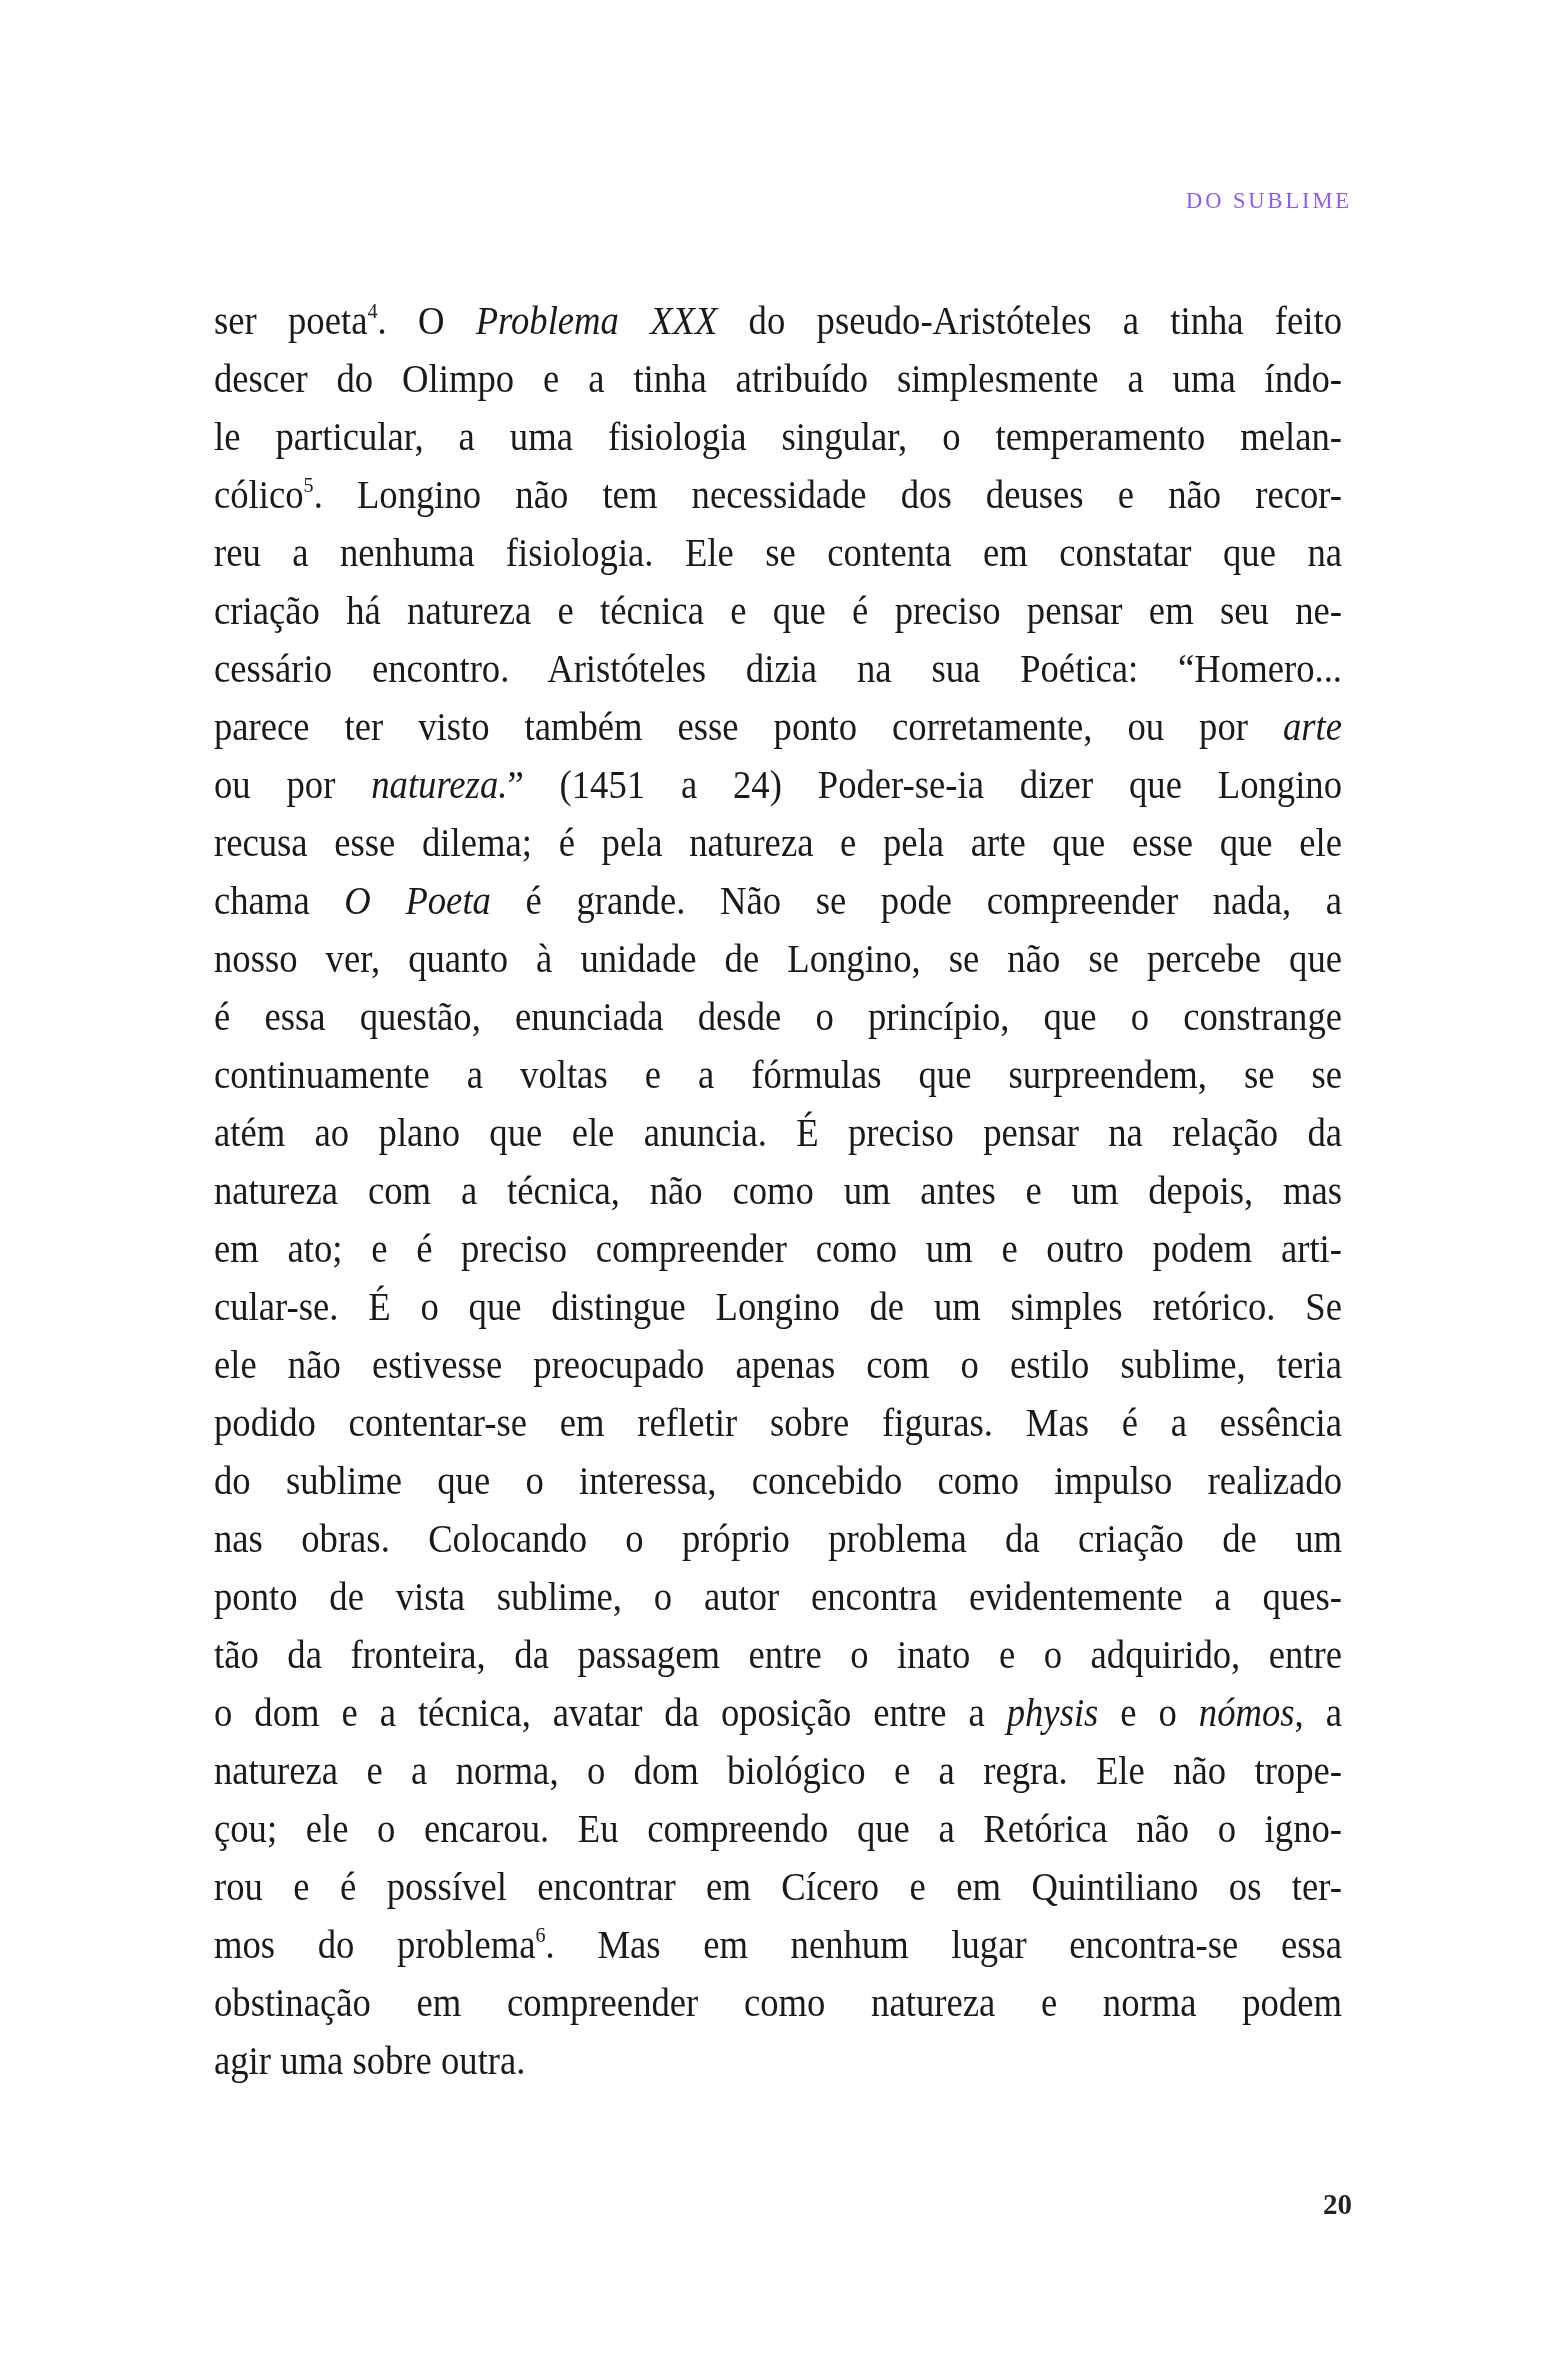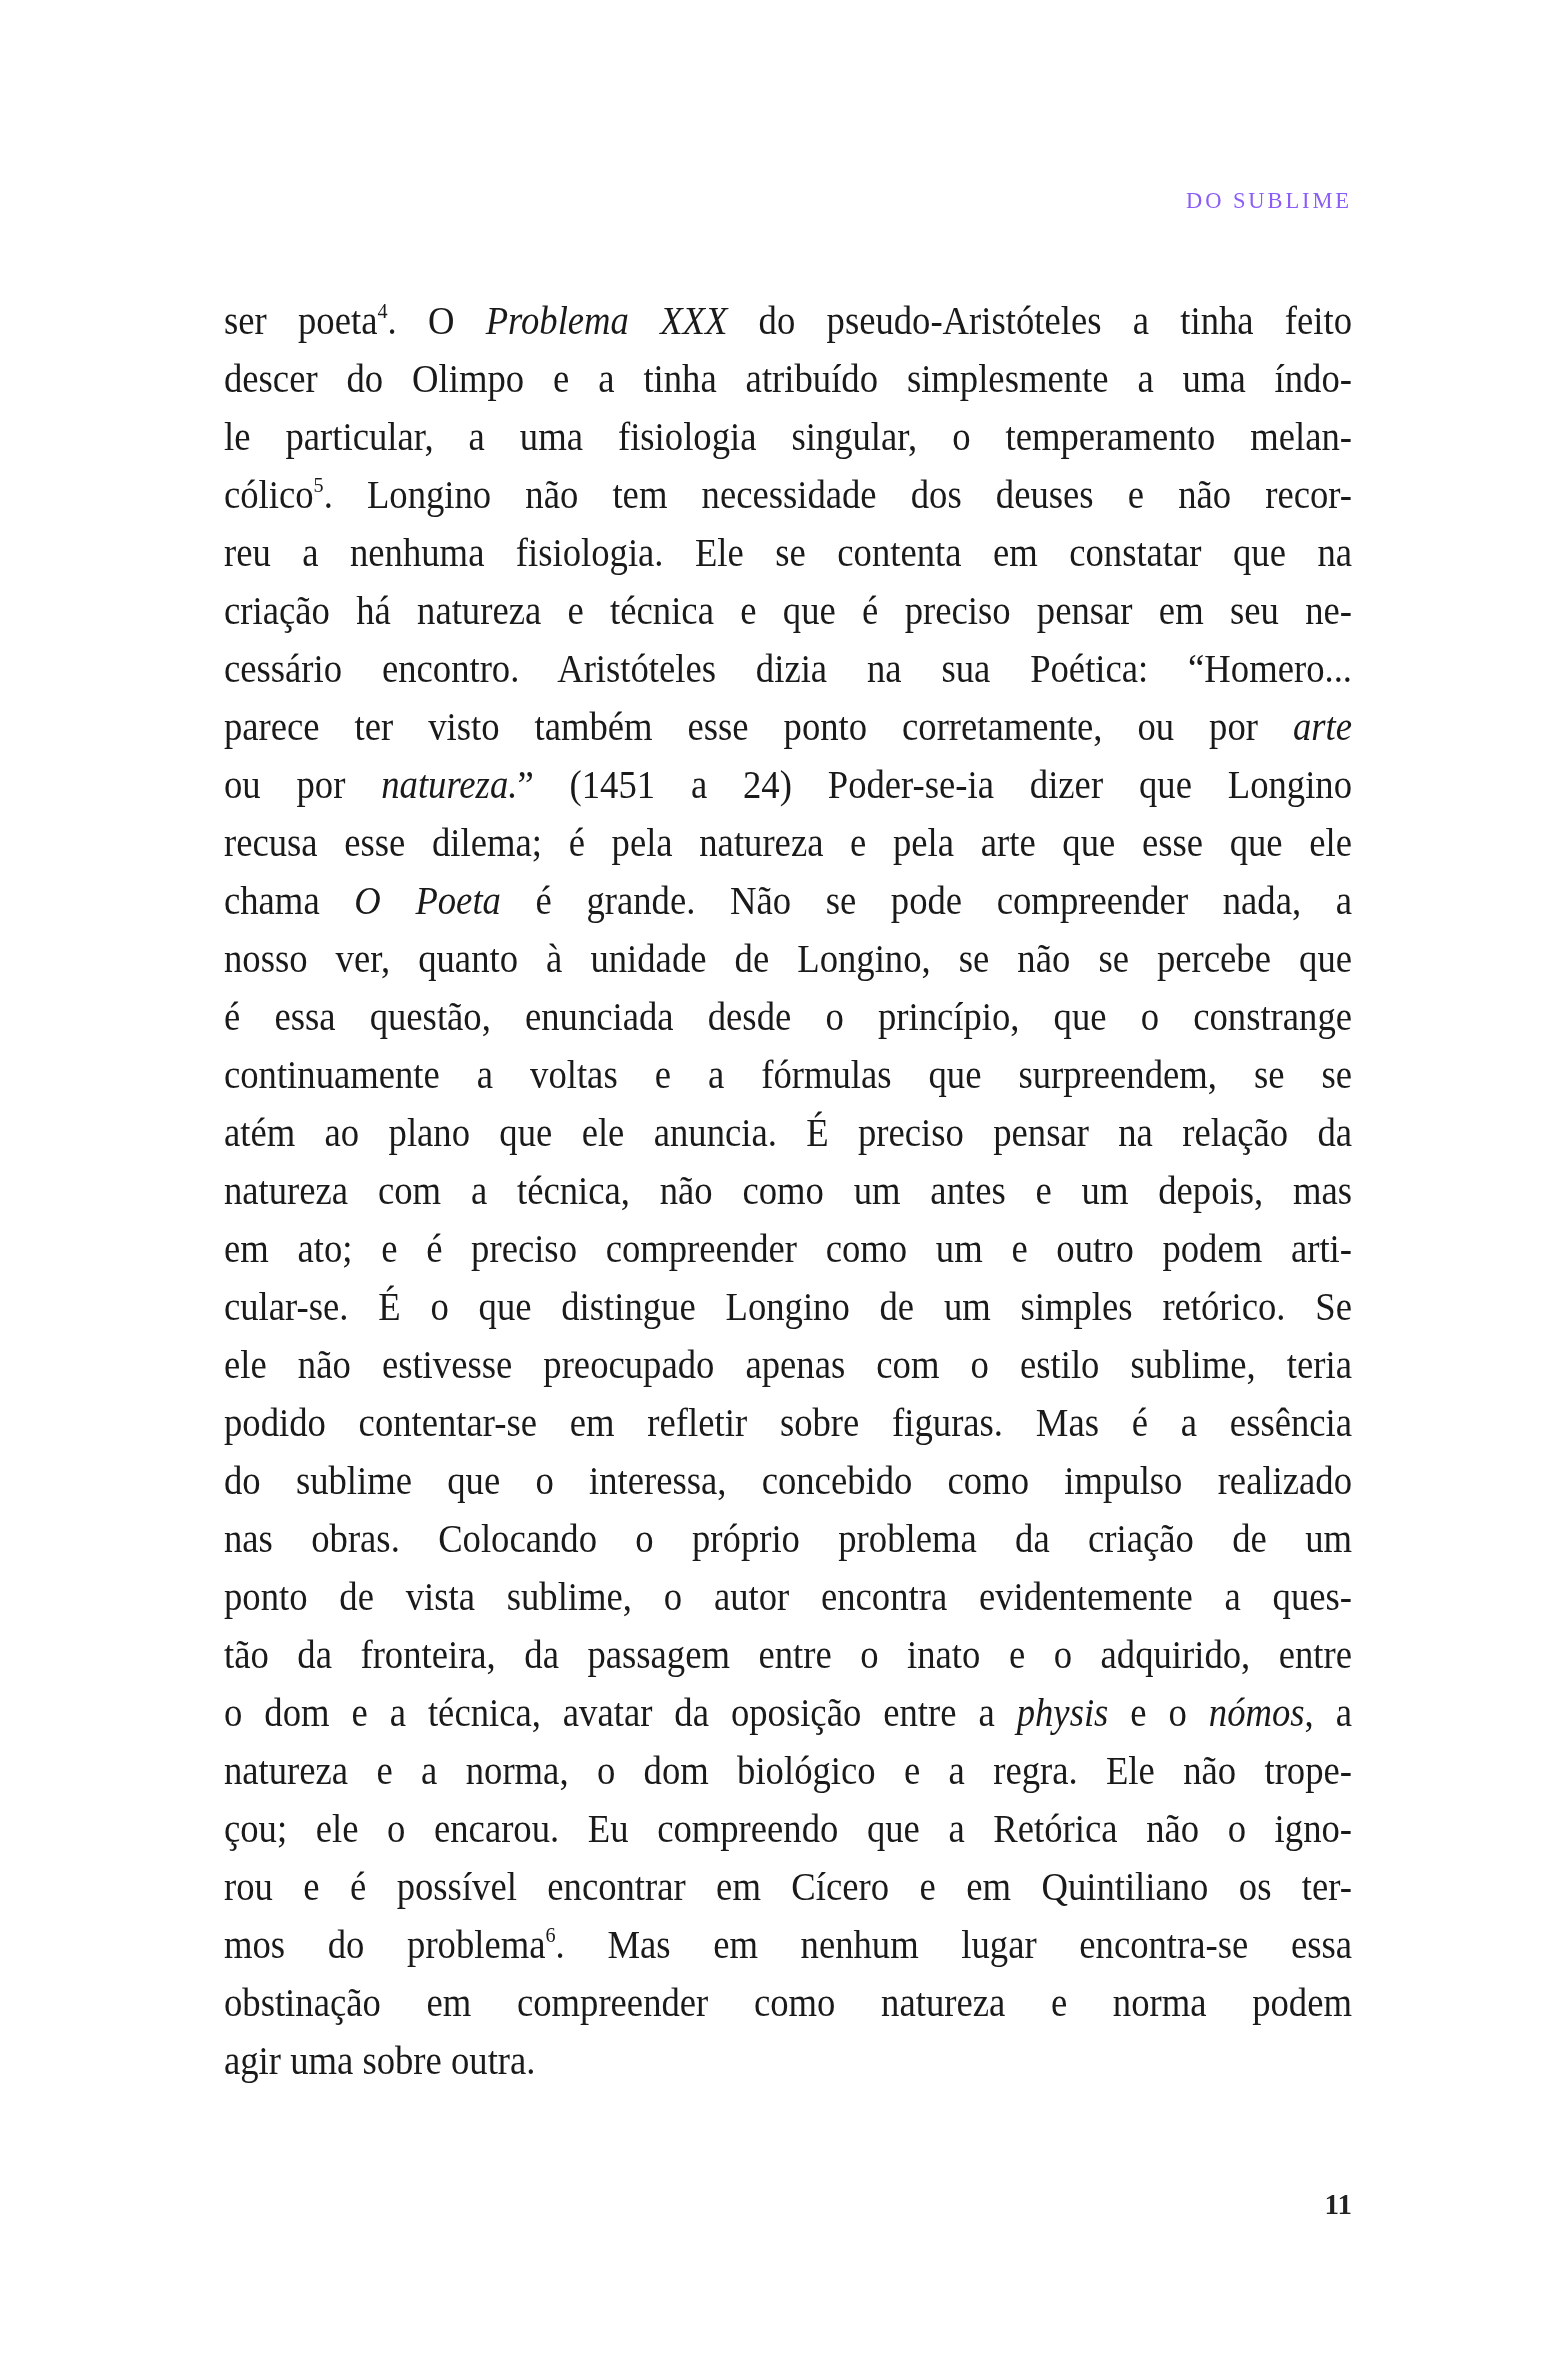--- a/index.html
+++ b/index.html
@@ -19,21 +19,21 @@
       position: absolute;
       top: 188px;
       right: 214px;
       font-size: 22.5px;
       letter-spacing: 2.9px;
       text-transform: uppercase;
       color: #8b5cf6;
     }
     .body-text {
       position: absolute;
-      left: 224px;
+      left: 214px;
       top: 292px;
       width: 1127px;
     }
     .line {
       display: block;
       height: 58px;
       line-height: 58px;
       font-size: 39px;
       white-space: nowrap;
       text-align: justify;
@@ -102,14 +102,14 @@
       <span class="line"><span>natureza e a norma, o dom biológico e a regra. Ele não trope-</span></span>
       <span class="line"><span>çou; ele o encarou. Eu compreendo que a Retórica não o igno-</span></span>
       <span class="line"><span>rou e é possível encontrar em Cícero e em Quintiliano os ter-</span></span>
       <span class="line"><span>mos do problema</span><sup>6</sup><span>. Mas em nenhum lugar encontra-se essa</span></span>
       <span class="line"><span>obstinação em compreender como natureza e norma podem</span></span>
       <span class="line last"><span>agir uma sobre outra.</span></span>
     </div>
     <div class="para-gap"></div>
   </div>
 
-<div class="page-number">11</div>
+<div class="page-number">20</div>
 
 
 </body></html>

